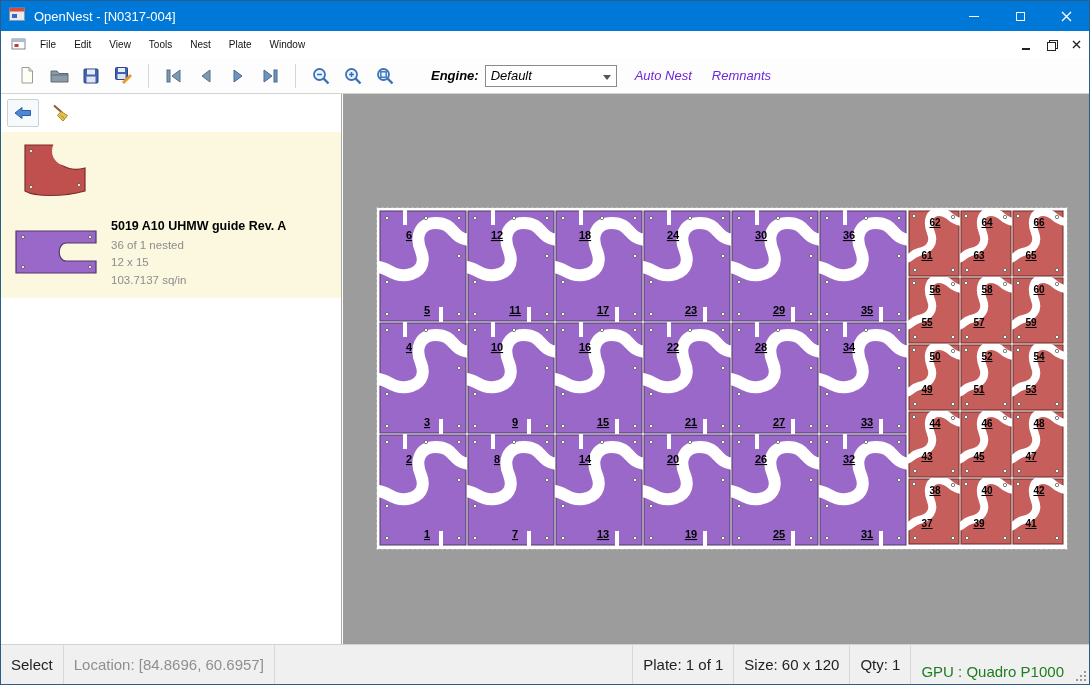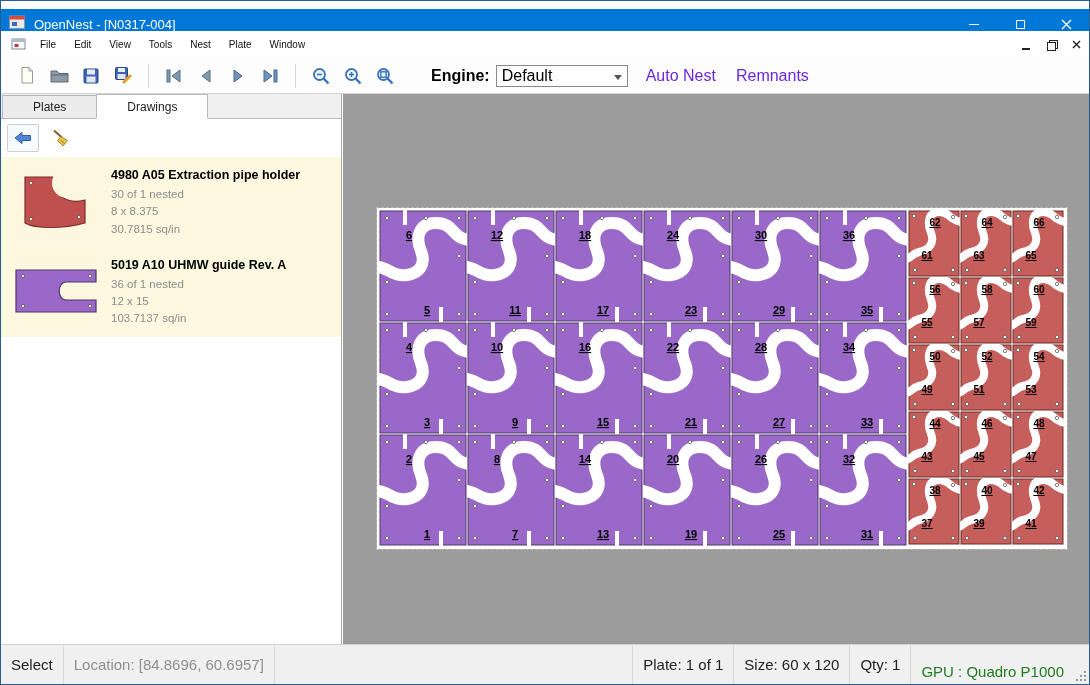--- a/index.html
+++ b/index.html
@@ -1,37 +1,37 @@
 <!DOCTYPE html>
 <html><head>
 <meta charset="utf-8">
 <style>
   *{box-sizing:border-box;margin:0;padding:0;}
   html,body{width:1090px;height:685px;}
   body{font-family:"Liberation Sans",sans-serif;position:relative;overflow:hidden;background:#fff;border:1px solid #2b5d8c;}
 
   
-  .titlebar{position:absolute;top:8px;left:0;right:0;height:30px;background:#0078d7;display:flex;align-items:center;color:#fff;font-size:13px;padding-left:8px;}
+  .titlebar{position:absolute;top:0;left:0;right:0;height:30px;background:#0078d7;display:flex;align-items:center;color:#fff;font-size:13px;padding-left:8px;}
   .titlebar .title-text{margin-left:8px;}
   .tb-spacer{flex:1;}
   .win-btn{width:46px;height:30px;display:flex;align-items:center;justify-content:center;}
   .glyph-min{width:10px;height:1px;background:#fff;display:block;}
   .glyph-max{width:9px;height:9px;border:1px solid #fff;display:block;}
 
   
   .menubar{position:absolute;top:30px;left:0;right:0;height:27px;background:#fff;display:flex;align-items:center;font-size:10px;color:#111;padding-left:6px;}
   .menu-item{padding:5px 9px;cursor:default;}
   .mdi-ctrl{width:24px;height:21px;display:flex;align-items:center;justify-content:center;margin-right:1px;}
   .mdi-min{width:8px;height:2px;background:#222;display:block;margin-top:8px;}
   .mdi-restore{position:relative;width:9px;height:9px;display:block;}
   .mdi-restore::before{content:"";position:absolute;left:2px;top:0;width:7px;height:7px;border:1px solid #222;}
   .mdi-restore::after{content:"";position:absolute;left:0;top:2px;width:7px;height:7px;border:1px solid #222;background:#fff;}
 
   
-  .toolbar{position:absolute;top:57px;left:0;right:0;height:36px;background:#fdfdfd;border-bottom:1px solid #d4d4d4;display:flex;align-items:center;padding-left:10px;font-size:16px;}
+  .toolbar{position:absolute;top:57px;left:0;right:0;height:36px;background:#fdfdfd;border-bottom:1px solid #d4d4d4;display:flex;align-items:center;padding-left:10px;font-size:13px;font-style:italic;}
   .tbtn{width:32px;height:30px;display:flex;align-items:center;justify-content:center;border-radius:3px;}
   .tsep{width:1px;height:24px;background:#d6d6d6;margin:0 9px;}
   .engine-label{font-weight:bold;margin:0 6px 0 30px;}
   .combo{width:132px;height:22px;border:1px solid #8a8a8a;background:#fff;display:flex;align-items:center;padding-left:5px;position:relative;}
   .combo .arrow{position:absolute;right:5px;top:9px;width:0;height:0;border-left:4px solid transparent;border-right:4px solid transparent;border-top:5px solid #555;}
   .flat-btn{padding:6px 10px;color:#6d28d9;}
 
   
   .left-panel{position:absolute;top:93px;bottom:26px;left:0;width:341px;background:#fff;border-right:1px solid #a8a8a8;}
   .tabstrip{display:flex;height:25px;background:#f0f0f0;border-bottom:1px solid #b9b9b9;align-items:flex-end;padding-left:1px;}
@@ -197,24 +197,20 @@
   <span class="engine-label">Engine:</span>
   <div class="combo">
     <span>Default</span>
     <span class="arrow"></span>
   </div>
   <span class="flat-btn" style="margin-left:8px;">Auto Nest</span>
   <span class="flat-btn">Remnants</span>
 </div>
 
 <div class="left-panel">
-  <div class="tabstrip">
-    <div class="tab">Plates</div>
-    <div class="tab active">Drawings</div>
-  </div>
   <div class="panel-toolbar">
     <div class="ptbtn">
       <svg width="22" height="18">
           <path d="M3,9 L10,3.5 V6.5 H18.5 V11.5 H10 V14.5 Z" fill="#4f86d8" stroke="#2f5f9e"></path>
         </svg>
     </div>
     <div class="ptbtn plain">
       <svg width="22" height="20">
           <line x1="4" y1="2.5" x2="12" y2="9.5" stroke="#8a5a2a" stroke-width="2"></line>
           <path d="M11,8.5 L17.5,12.5 L13,18 L7.5,12.5 Z" fill="#e6c34c" stroke="#a8862a"></path>
@@ -225,26 +221,20 @@
   <div class="items">
     <div class="drawing-item">
       <div class="thumb">
         <svg width="72" height="58">
             <path d="M4,4 H32 C32,22 46,32 64,27 V50 C42,56 14,56 4,50 Z" fill="#c0504d" stroke="#7d2d2a" stroke-width="1.2"></path>
             <circle cx="46" cy="10" r="15" fill="#fbf8df"></circle>
             <circle cx="10" cy="10" r="1.6" fill="#fbf8df" stroke="#4a4a4a" stroke-width="0.7"></circle>
             <circle cx="10" cy="46" r="1.6" fill="#fbf8df" stroke="#4a4a4a" stroke-width="0.7"></circle>
             <circle cx="58" cy="44" r="1.6" fill="#fbf8df" stroke="#4a4a4a" stroke-width="0.7"></circle>
           </svg>
-      </div>
-      <div class="d-text">
-        <div class="d-title">4980 A05 Extraction pipe holder</div>
-        <div class="d-line">30 of 1 nested</div>
-        <div class="d-line">8 x 8.375</div>
-        <div class="d-line">30.7815 sq/in</div>
       </div>
     </div>
     <div class="drawing-item">
       <div class="thumb">
         <svg width="90" height="58">
             <path d="M4,7 H84 V19 H54 C45,19 45,37 54,37 H84 V49 H4 Z" fill="#9a68c9" stroke="#50396b" stroke-width="1.2"></path>
             <circle cx="11" cy="13" r="1.6" fill="#fbf8df" stroke="#4a4a4a" stroke-width="0.7"></circle>
             <circle cx="11" cy="43" r="1.6" fill="#fbf8df" stroke="#4a4a4a" stroke-width="0.7"></circle>
             <circle cx="78" cy="13" r="1.6" fill="#fbf8df" stroke="#4a4a4a" stroke-width="0.7"></circle>
             <circle cx="78" cy="43" r="1.6" fill="#fbf8df" stroke="#4a4a4a" stroke-width="0.7"></circle>

